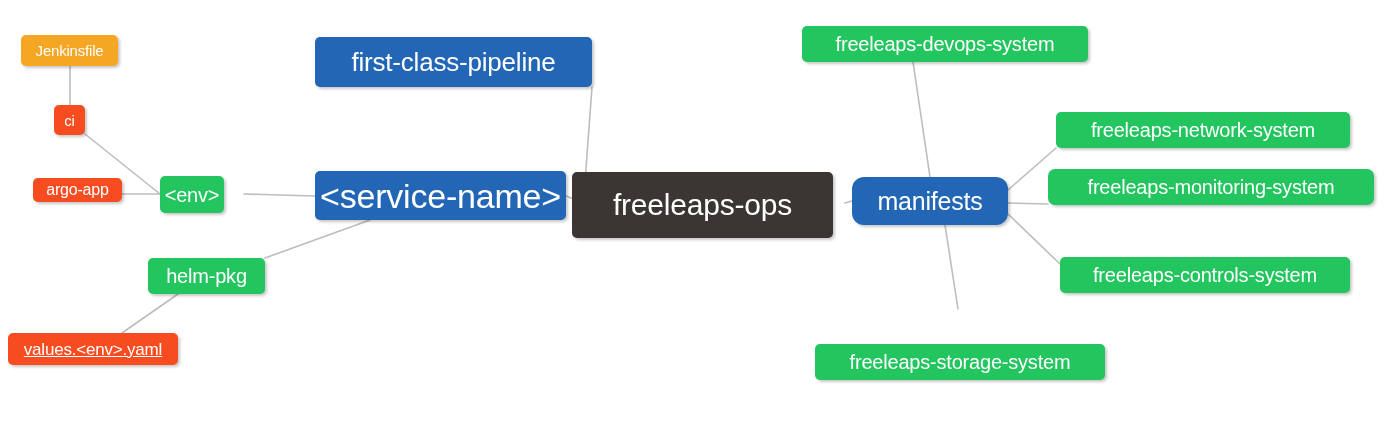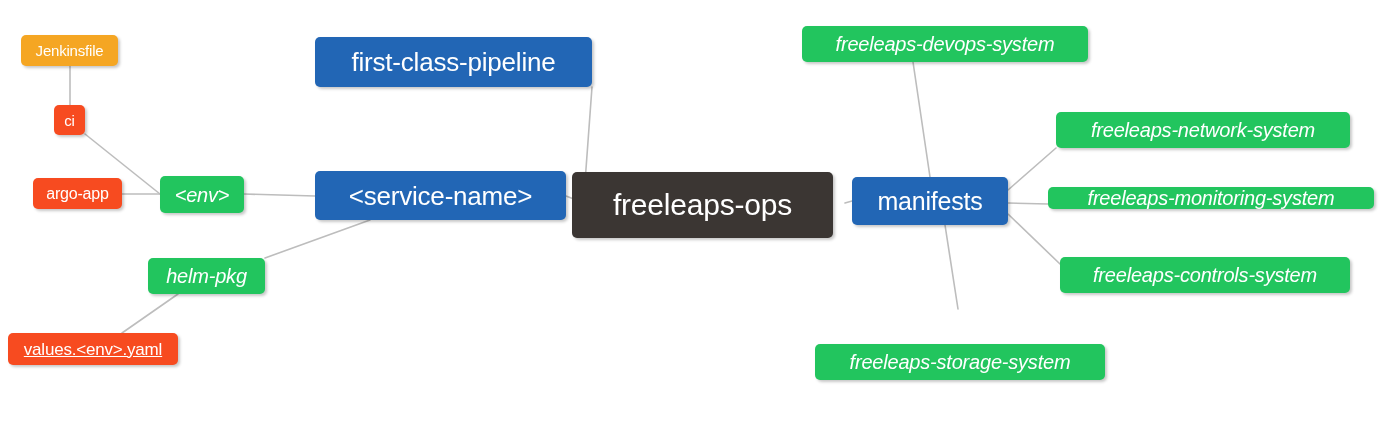--- a/index.html
+++ b/index.html
@@ -34,21 +34,21 @@
     border-radius: 5px;
     color: #ffffff;
     white-space: nowrap;
     letter-spacing: -0.2px;
     box-shadow: 2px 2px 3px rgba(0,0,0,0.22);
     text-align: center;
     line-height: 1;
   }
   .node-root   { background: #3b3633; }
   .node-blue   { background: #2266b5; text-align: right; }
-  .node-green  { background: #22c55e; font-style: italic; }
+  .node-green  { background: #22c55e; }
   .node-orange { background: #f5a623; margin-top: 9px; }
   .node-red    { background: #f74b20; }
 </style>
 </head>
 <body>
 
 <div id="canvas">
   <svg id="edges" viewBox="0 0 1390 421" xmlns="http://www.w3.org/2000/svg">
       <line x1="584" y1="196" x2="592" y2="87" stroke="#bdbdbd" stroke-width="1.6" stroke-linecap="round"></line>
       <line x1="584" y1="203" x2="566" y2="196" stroke="#bdbdbd" stroke-width="1.6" stroke-linecap="round"></line>
@@ -61,27 +61,27 @@
       <line x1="178" y1="294" x2="122" y2="333" stroke="#bdbdbd" stroke-width="1.6" stroke-linecap="round"></line>
       <line x1="930" y1="177" x2="913" y2="62" stroke="#bdbdbd" stroke-width="1.6" stroke-linecap="round"></line>
       <line x1="1008" y1="190" x2="1056" y2="148" stroke="#bdbdbd" stroke-width="1.6" stroke-linecap="round"></line>
       <line x1="1008" y1="203" x2="1048" y2="204" stroke="#bdbdbd" stroke-width="1.6" stroke-linecap="round"></line>
       <line x1="1008" y1="214" x2="1060" y2="264" stroke="#bdbdbd" stroke-width="1.6" stroke-linecap="round"></line>
       <line x1="945" y1="225" x2="958" y2="309" stroke="#bdbdbd" stroke-width="1.6" stroke-linecap="round"></line>
     </svg>
   <div id="nodes-layer">
       <div class="node node-root" style="left: 572px; top: 172px; width: 261px; height: 66px; font-size: 30px;">freeleaps-ops</div>
       <div class="node node-blue" style="left: 315px; top: 37px; width: 277px; height: 50px; font-size: 26px;">first-class-pipeline</div>
-      <div class="node node-blue" style="left: 315px; top: 171px; width: 251px; height: 49px; font-size: 26px;">&lt;service-name&gt;</div>
-      <div class="node node-blue" style="left: 852px; top: 177px; width: 156px; height: 48px; font-size: 25px;">manifests</div>
-      <div class="node node-green" style="left: 160px; top: 176px; width: 84px; height: 37px; font-size: 20px;">&lt;env&gt;</div>
+      <div class="node node-blue" style="left: 315px; top: 171px; width: 251px; height: 49px; font-size: 34px;">&lt;service-name&gt;</div>
+      <div class="node node-blue" style="left: 852px; top: 177px; width: 156px; height: 48px; font-size: 25px; border-radius: 12px;">manifests</div>
+      <div class="node node-green" style="left: 160px; top: 176px; width: 64px; height: 37px; font-size: 20px;">&lt;env&gt;</div>
       <div class="node node-green" style="left: 148px; top: 258px; width: 117px; height: 36px; font-size: 20px;">helm-pkg</div>
       <div class="node node-orange" style="left: 21px; top: 26px; width: 97px; height: 31px; font-size: 15px;">Jenkinsfile</div>
       <div class="node node-red" style="left: 54px; top: 105px; width: 31px; height: 30px; font-size: 15px;">ci</div>
-      <div class="node node-red" style="left: 33px; top: 178px; width: 89px; height: 31px; font-size: 16px;">argo-app</div>
+      <div class="node node-red" style="left: 33px; top: 178px; width: 89px; height: 24px; font-size: 16px;">argo-app</div>
       <div class="node node-red" style="left: 8px; top: 333px; width: 170px; height: 32px; font-size: 17px; text-decoration: underline;">values.&lt;env&gt;.yaml</div>
       <div class="node node-green" style="left: 802px; top: 26px; width: 286px; height: 36px; font-size: 20px;">freeleaps-devops-system</div>
       <div class="node node-green" style="left: 1056px; top: 112px; width: 294px; height: 36px; font-size: 20px;">freeleaps-network-system</div>
-      <div class="node node-green" style="left: 1048px; top: 187px; width: 326px; height: 22px; font-size: 20px;">freeleaps-monitoring-system</div>
+      <div class="node node-green" style="left: 1048px; top: 169px; width: 326px; height: 36px; font-size: 20px; border-radius: 7px;">freeleaps-monitoring-system</div>
       <div class="node node-green" style="left: 1060px; top: 257px; width: 290px; height: 36px; font-size: 20px;">freeleaps-controls-system</div>
       <div class="node node-green" style="left: 815px; top: 309px; width: 290px; height: 36px; font-size: 20px; margin-top: 35px;">freeleaps-storage-system</div>
     </div>
 </div>
 
 </body></html>

